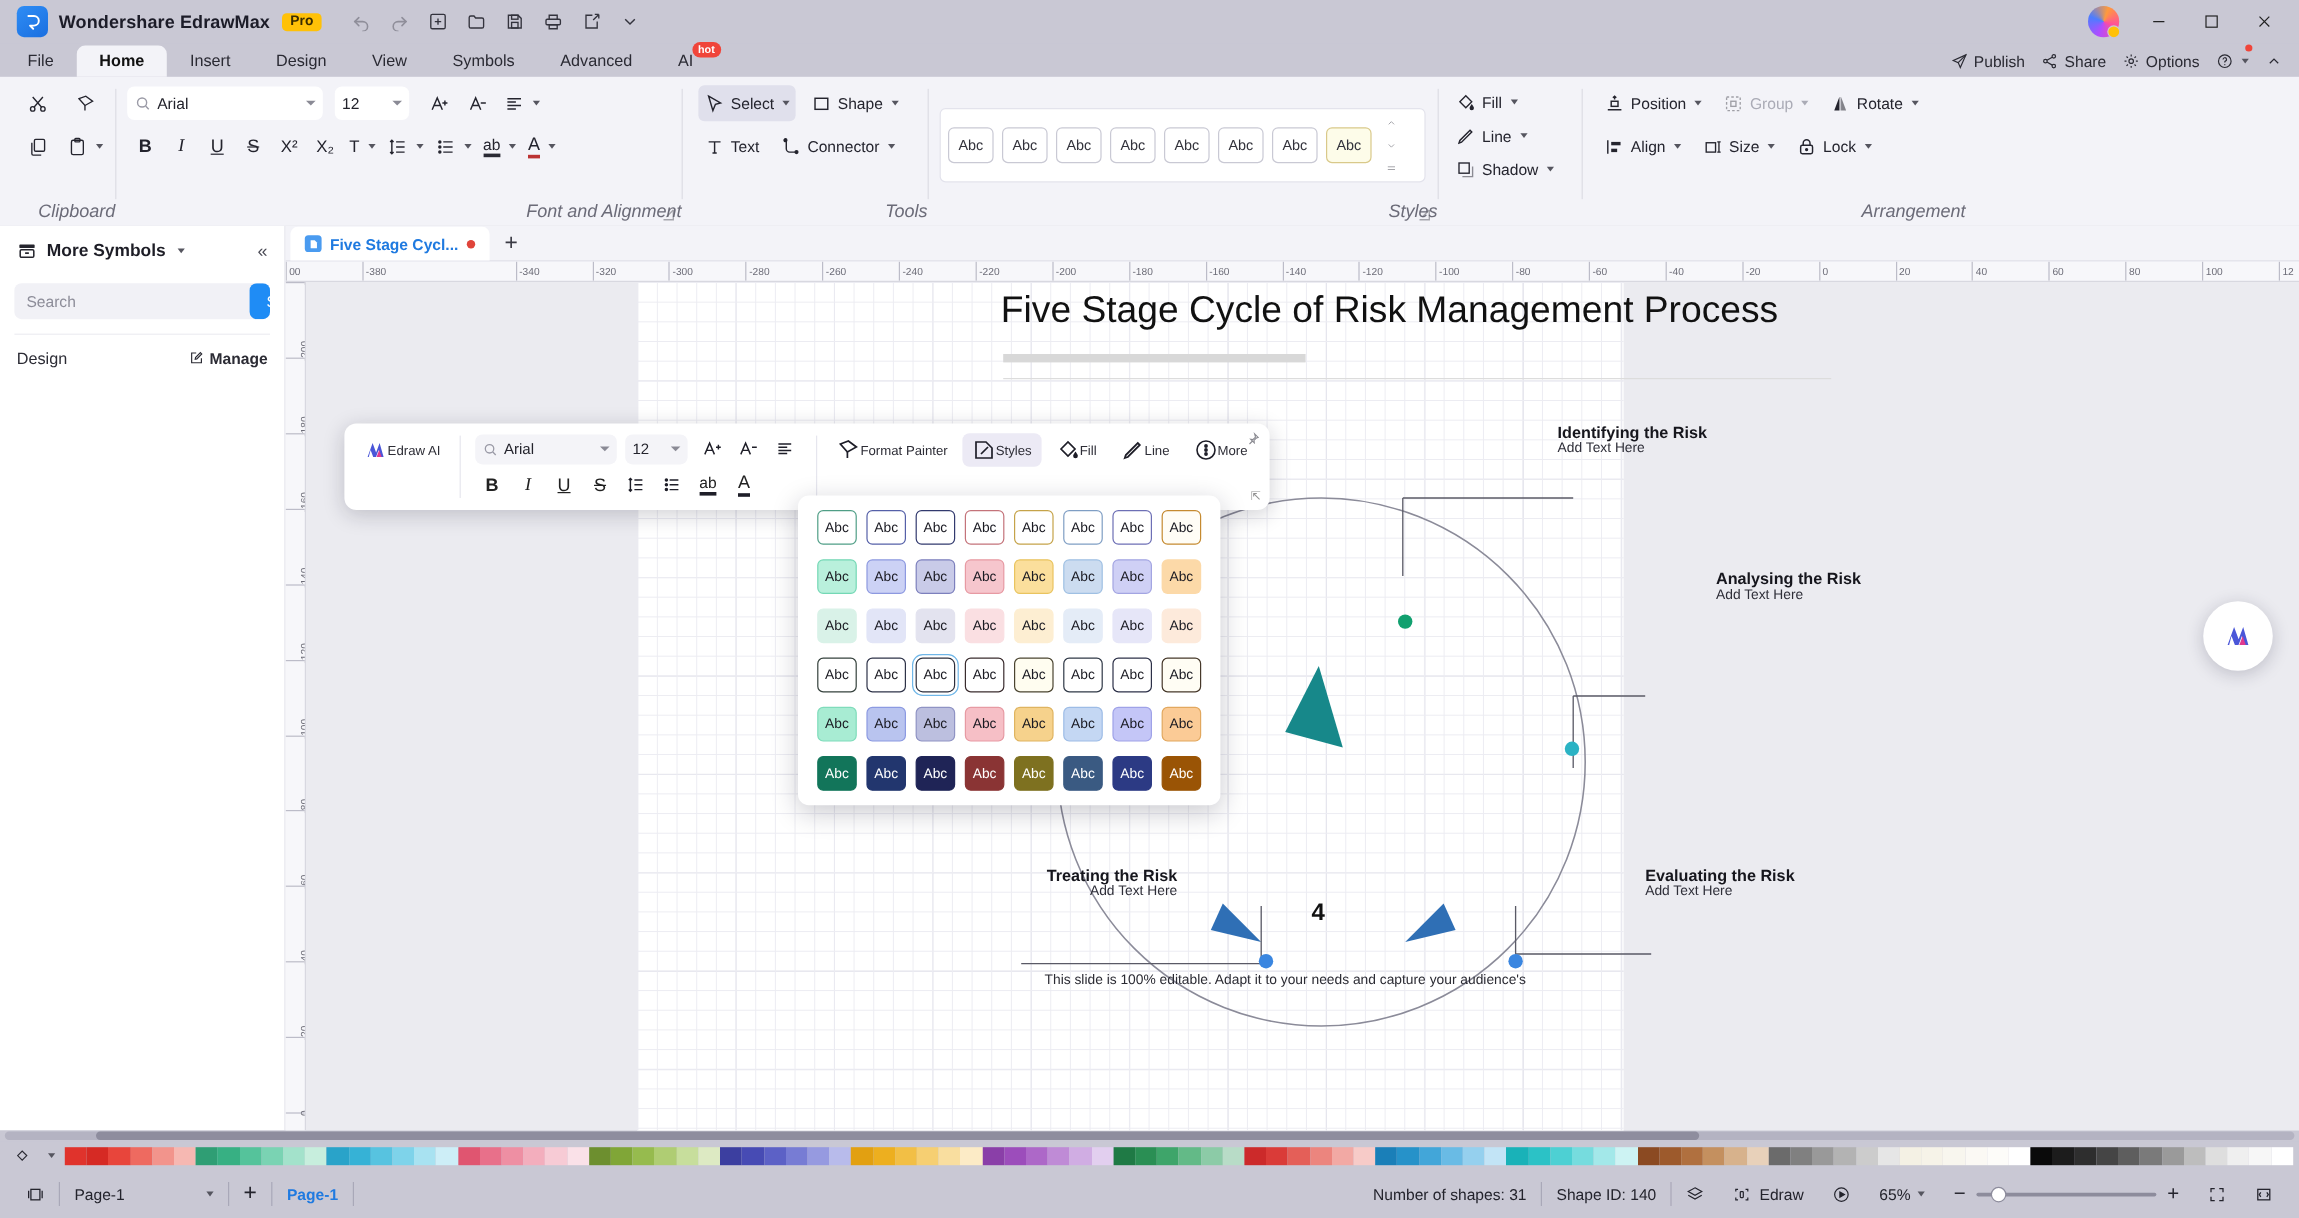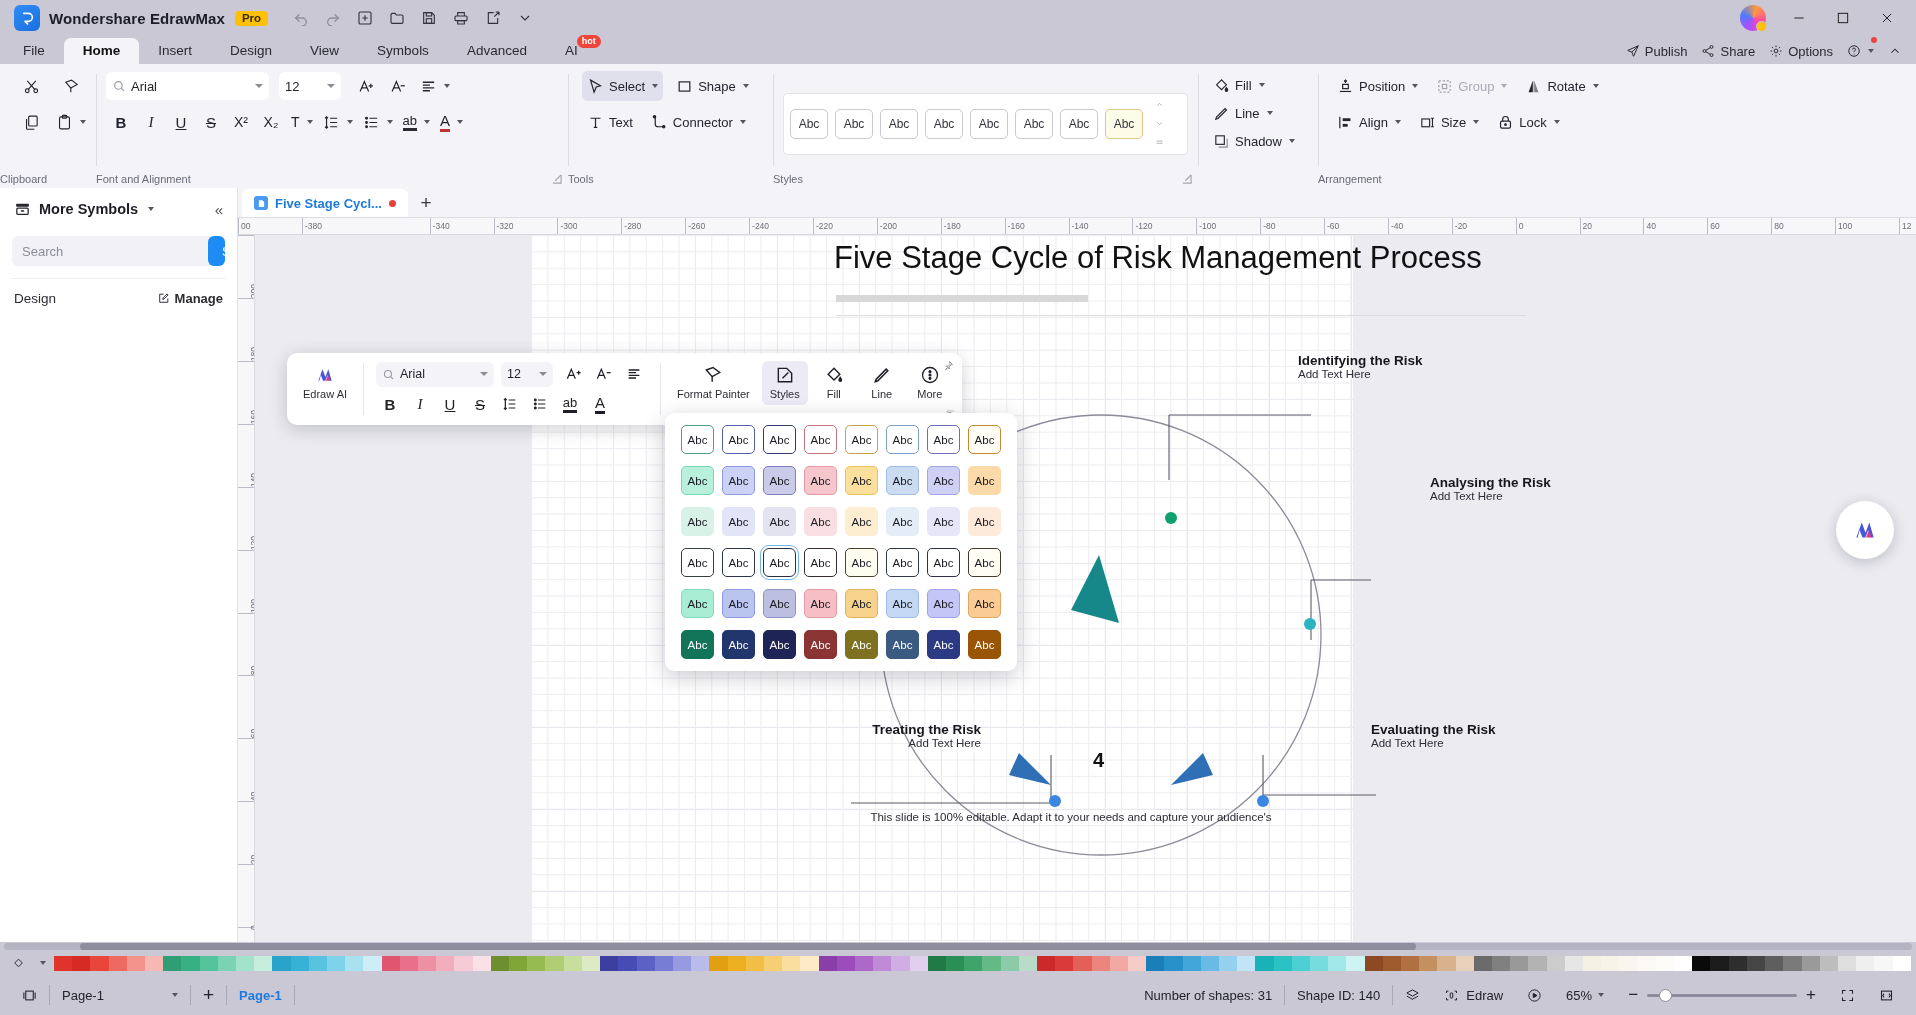--- a/index.html
+++ b/index.html
@@ -39,21 +39,21 @@
   .mr-item svg { width:14px; height:14px; }
   .helpdot { position:relative; }
   .helpdot::after { content:""; position:absolute; top:-1px; right:-3px; width:6px; height:6px; border-radius:50%; background:#f0453a; }
 
   
   .ribbon { height:124px; background:#f3f3f8; display:flex; flex:none; position:relative; }
   .rgroup { position:relative; display:flex; flex-direction:column; padding:6px 0 0 0; }
   .rgroup + .rgroup::before { content:""; position:absolute; left:0; top:10px; bottom:22px; width:1px; background:#dcdce4; }
   .rows { display:flex; flex-direction:column; gap:4px; padding:0 10px; flex:1; }
   .row { display:flex; align-items:center; gap:2px; height:32px; }
-  .glabel { text-align:left; font-size:11px; color:#6b6b78; padding-bottom:3px; }
+  .glabel { text-align:right; font-size:15px; color:#6b6b78; padding-bottom:3px;font-style:italic; }
   .ibtn { height:30px; min-width:30px; padding:0 5px; display:flex; align-items:center; justify-content:center; gap:5px; border-radius:5px; cursor:default; font-size:13px; color:#24242e; }
   .ibtn.on { background:#e0e0ec; }
   .ibtn svg { width:17px; height:17px; flex:none; }
   .ibtn.disabled { color:#aaabb6; }
   .ibtn.disabled svg { opacity:.4; }
   .caret { width:0; height:0; border-left:3.5px solid transparent; border-right:3.5px solid transparent; border-top:4px solid #55555f; margin-left:2px; }
   .dlg { position:absolute; right:4px; bottom:2px; width:14px; height:14px; opacity:.55; }
 
   
   .fontbox { display:flex; align-items:center; background:#fff; border-radius:6px; height:28px; width:163px; padding:0 6px; gap:5px; }
@@ -122,21 +122,21 @@
   .lbl .s { font-size:11.5px; color:#2e2e38; }
   .handle { position:absolute; width:12px; height:12px; border-radius:50%; }
 
   
   .selbox { position:absolute; border:1px dashed #5b8ff9; }
   .sq { position:absolute; width:9px; height:9px; background:#fff; border:1.3px solid #4c7de0; }
   .rot { position:absolute; font-size:13px; color:#4c7de0; }
 
   
   .ftool { position:absolute; background:#fff; border-radius:10px; box-shadow:0 4px 18px rgba(20,20,40,.20); display:flex; align-items:flex-start; padding:8px 10px 8px 8px; gap:4px; }
-  .ft-cell { display:flex; flex-direction:column; align-items:center; justify-content:flex-end; padding:4px 8px; border-radius:6px; min-width:44px; }
+  .ft-cell { display:flex; flex-direction:row; align-items:center; justify-content:flex-end; padding:4px 8px; border-radius:6px; min-width:44px; }
   .ft-cell.on { background:#eceaf5; }
   .ft-cell .lab { font-size:11px; color:#2d2d36; margin-top:3px; text-align:center; line-height:13px; }
   .ft-cell svg { width:20px; height:20px; }
   .ft-div { width:1px; align-self:stretch; background:#e6e6ee; margin:2px 4px; }
   .ft-rows { display:flex; flex-direction:column; gap:4px; padding:0 4px; }
   .ft-row { display:flex; align-items:center; gap:2px; }
   .ft-ib { width:28px; height:26px; display:flex; align-items:center; justify-content:center; border-radius:5px; font-size:14px; color:#222; }
   .ft-ib svg { width:16px; height:16px; }
   .pin { position:absolute; right:8px; top:7px; opacity:.6; }
   .pin svg { width:12px; height:12px; }

